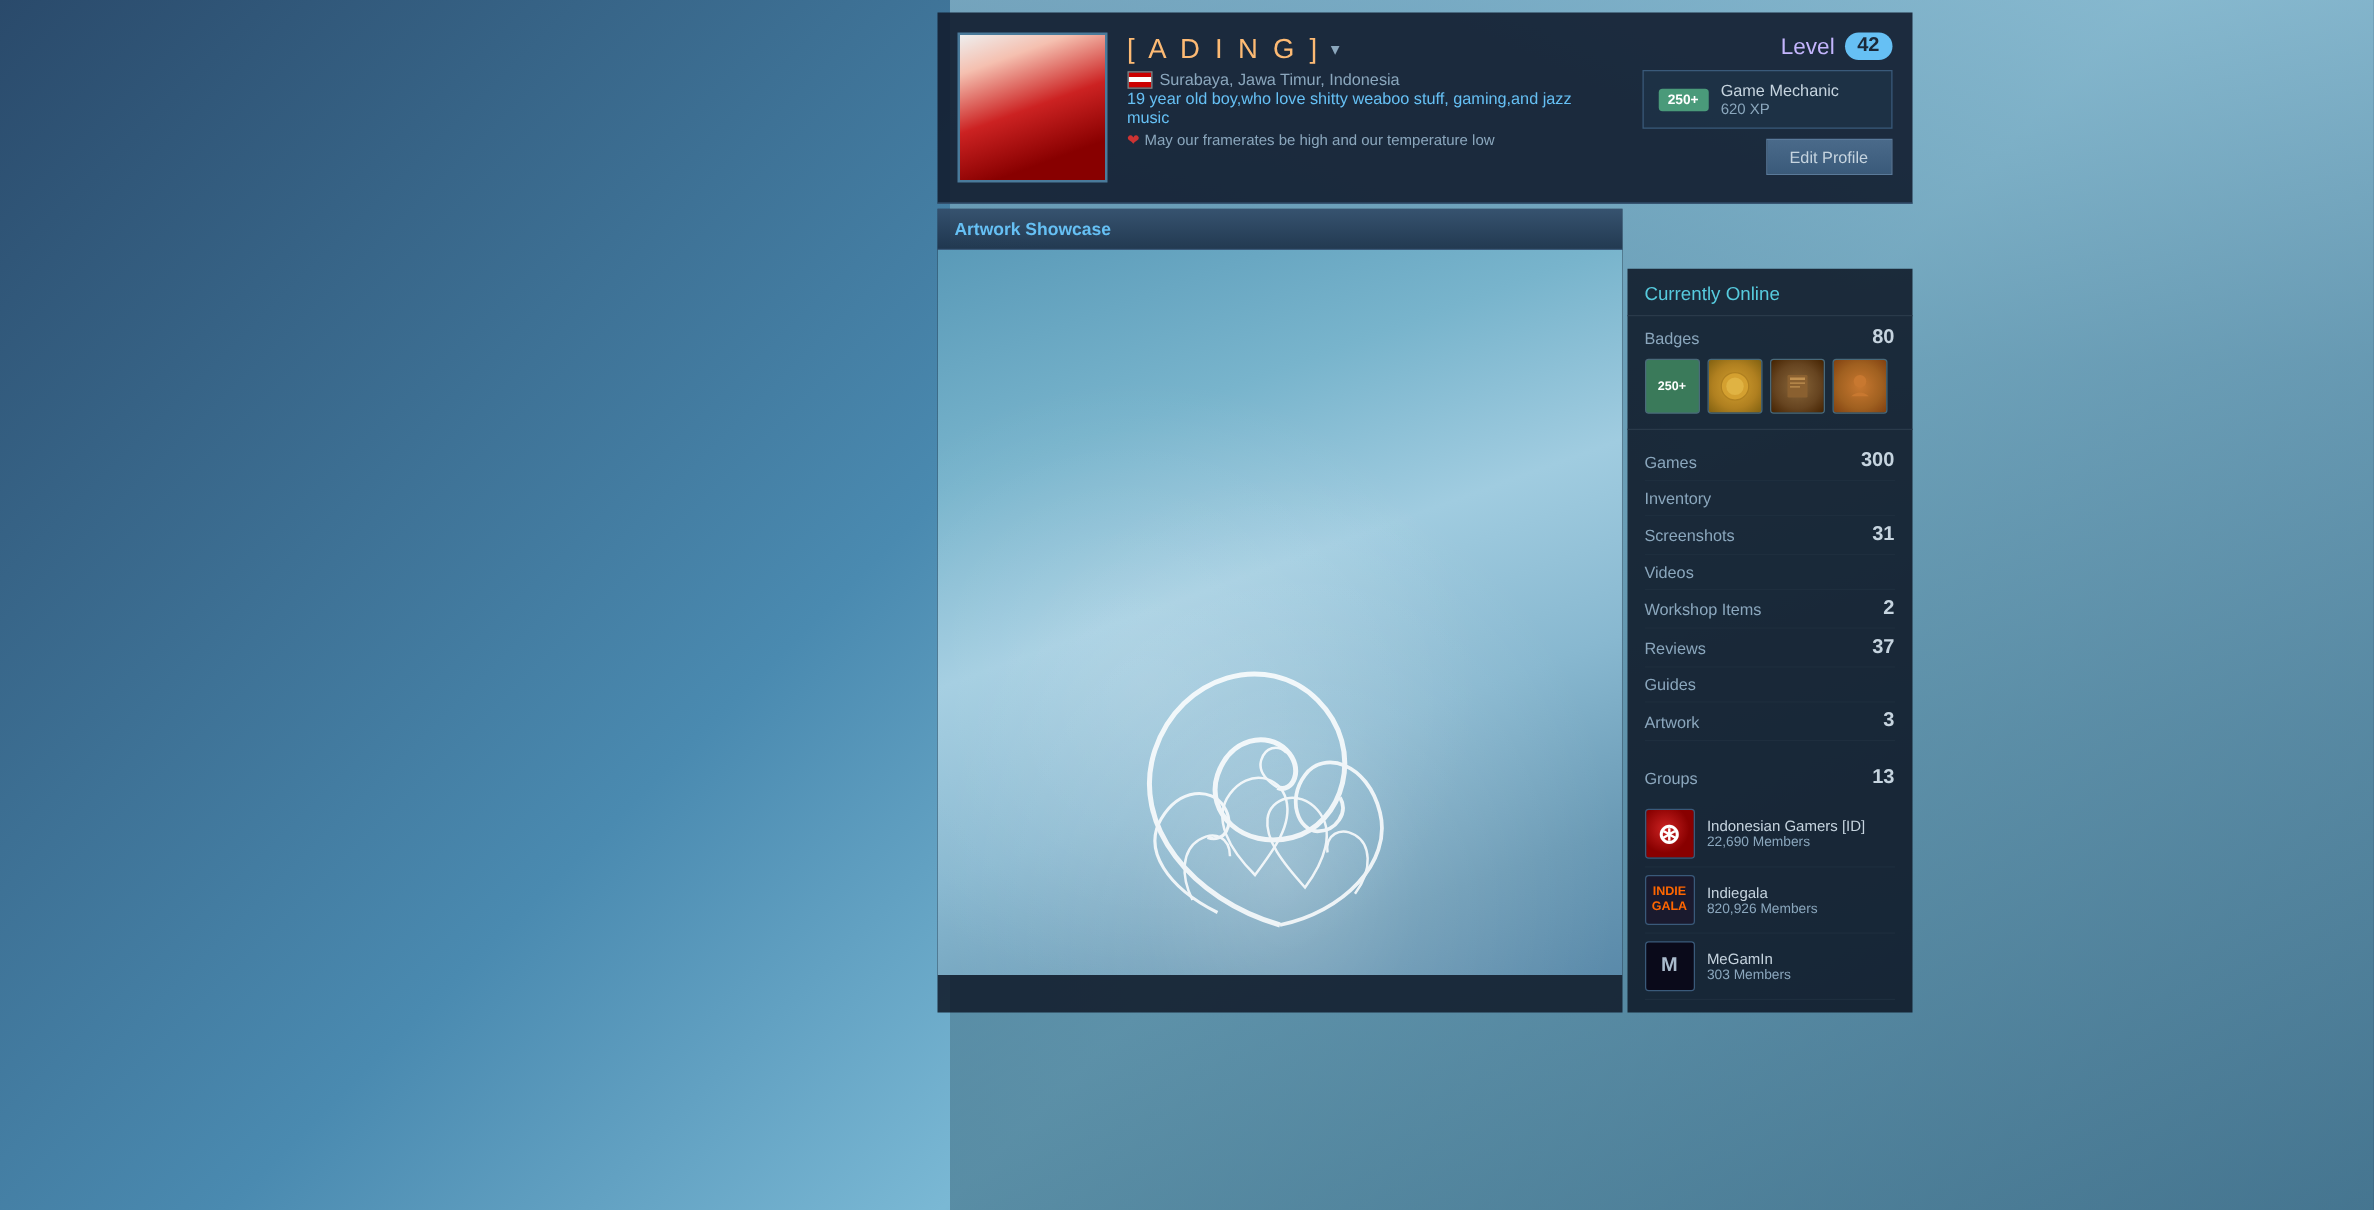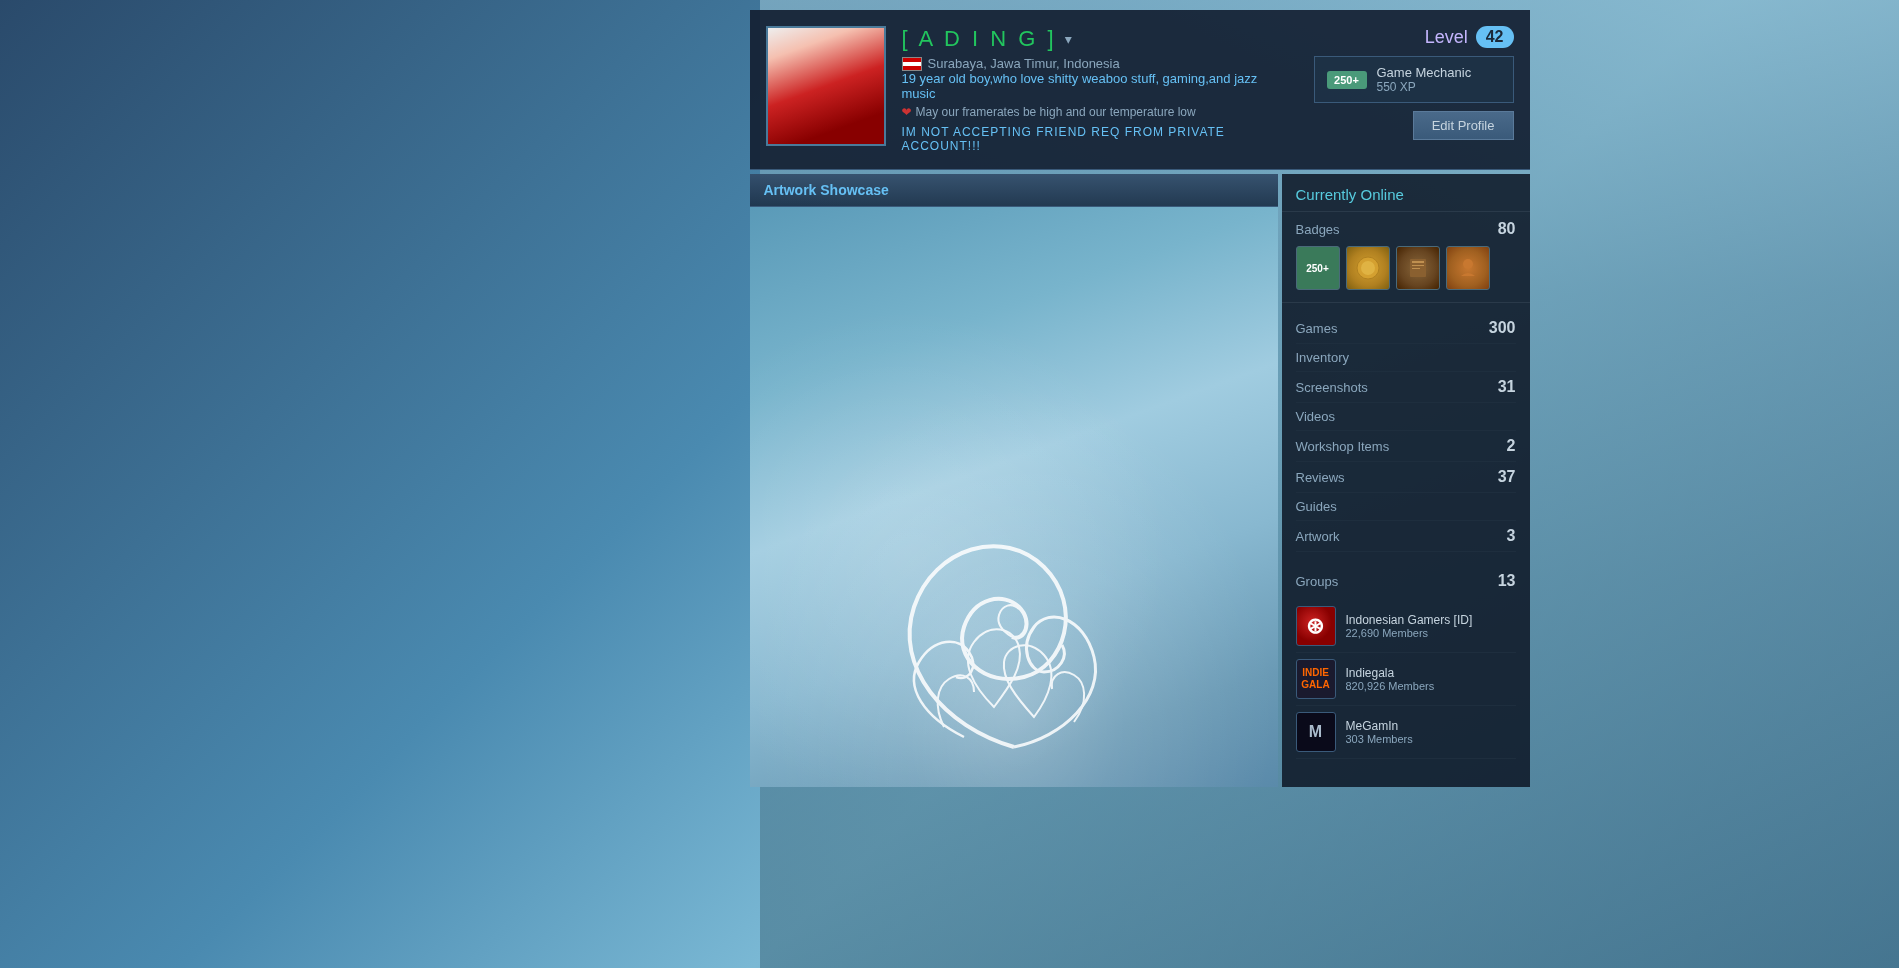--- a/index.html
+++ b/index.html
@@ -74,21 +74,21 @@
     }
 
     .username-row {
       display: flex;
       align-items: center;
       gap: 8px;
       margin-bottom: 4px;
     }
 
     .username {
-      color: #22c55e;
+      color: #fdba74;
       font-size: 22px;
       font-weight: normal;
       letter-spacing: 3px;
     }
 
     .username-dropdown {
       color: #8ba7bd;
       font-size: 14px;
       cursor: pointer;
     }
@@ -260,22 +260,23 @@
       position: absolute;
       bottom: 20px;
       left: 50%;
       transform: translateX(-50%);
       width: 300px;
       height: 280px;
     }
 
     
     .right-sidebar {
-      width: 248px;
+      width: 228px;
       background: rgba(15, 25, 40, 0.88);
+      margin-top: 48px;
     }
 
     .online-status {
       padding: 12px 14px 8px;
       color: #57cbde;
       font-size: 15px;
       border-bottom: 1px solid #2a3a4a;
     }
 
     .stats-section {
@@ -472,33 +473,32 @@
         </div>
         <div class="location-row">
           <div class="flag"></div>
           <span class="location-text">Surabaya, Jawa Timur, Indonesia</span>
         </div>
         <div class="bio-text">19 year old boy,who love shitty weaboo stuff, gaming,and jazz music</div>
         <div class="bio-sub">
           <span class="heart-icon">❤</span>
           <span>May our framerates be high and our temperature low</span>
         </div>
-        <div class="warning-text">IM NOT ACCEPTING FRIEND REQ FROM PRIVATE ACCOUNT!!!</div>
       </div>
 
       <div class="level-section">
         <div class="level-row">
           <span class="level-label">Level</span>
           <span class="level-badge">42</span>
         </div>
         <div class="badge-card">
           <div class="badge-icon-250">250+</div>
           <div class="badge-info">
             <div class="badge-name">Game Mechanic</div>
-            <div class="badge-xp">550 XP</div>
+            <div class="badge-xp">620 XP</div>
           </div>
         </div>
         <button class="edit-profile-btn">Edit Profile</button>
       </div>
     </div>
 
     <div class="content-area">
 
       <div class="artwork-section">
         <div class="section-header">Artwork Showcase</div>

